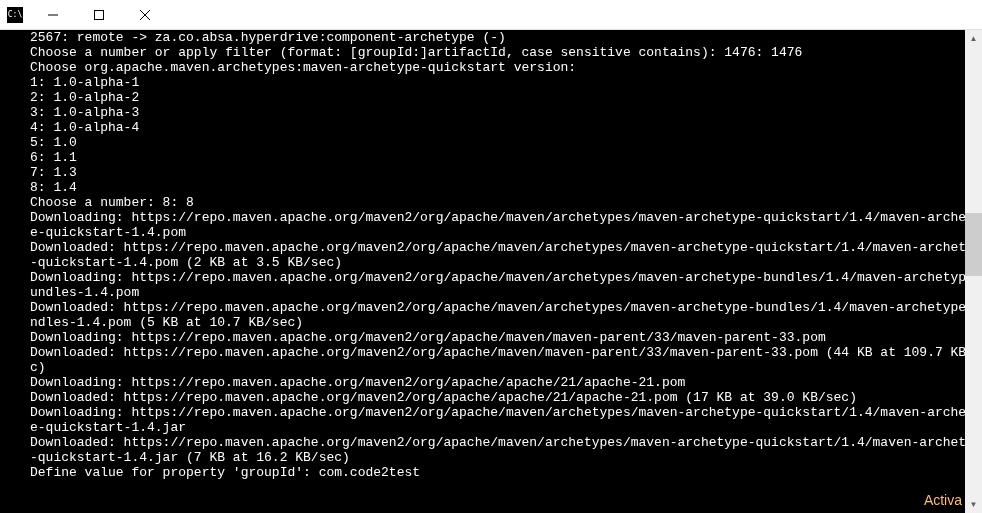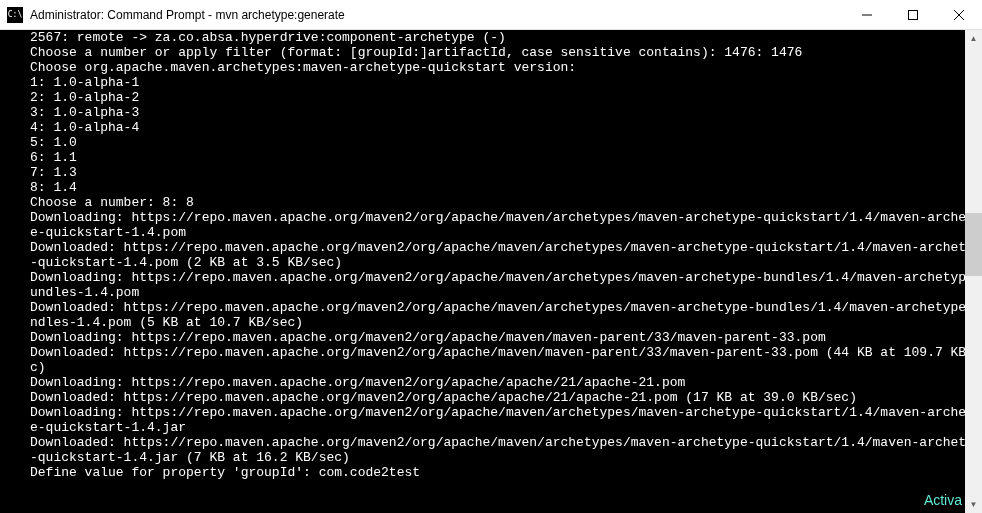--- a/index.html
+++ b/index.html
@@ -112,33 +112,32 @@
       height: 14%;
     }
     .scroll-arrow.down {
       position: absolute;
       bottom: 0;
     }
     .watermark {
       position: absolute;
       bottom: 5px;
       right: 20px;
-      color: #5eead4;
+      color: #fdba74;
       font-size: 14px;
       font-family: 'Segoe UI', sans-serif;
       pointer-events: none;
     }
   </style>
 </head>
 <body>
 
 <div class="window">
   <div class="title-bar">
     <span class="icon">C:\</span>
-    <span class="title">Administrator: Command Prompt - mvn  archetype:generate</span>
     <div class="window-controls">
       <div class="win-btn">
         <svg width="10" height="10" viewBox="0 0 10 10">
             <line x1="0" y1="5" x2="10" y2="5" stroke="#000" stroke-width="1"></line>
           </svg>
       </div>
       <div class="win-btn">
         <svg width="10" height="10" viewBox="0 0 10 10">
             <rect x="0.5" y="0.5" width="9" height="9" fill="none" stroke="#000" stroke-width="1"></rect>
           </svg>

